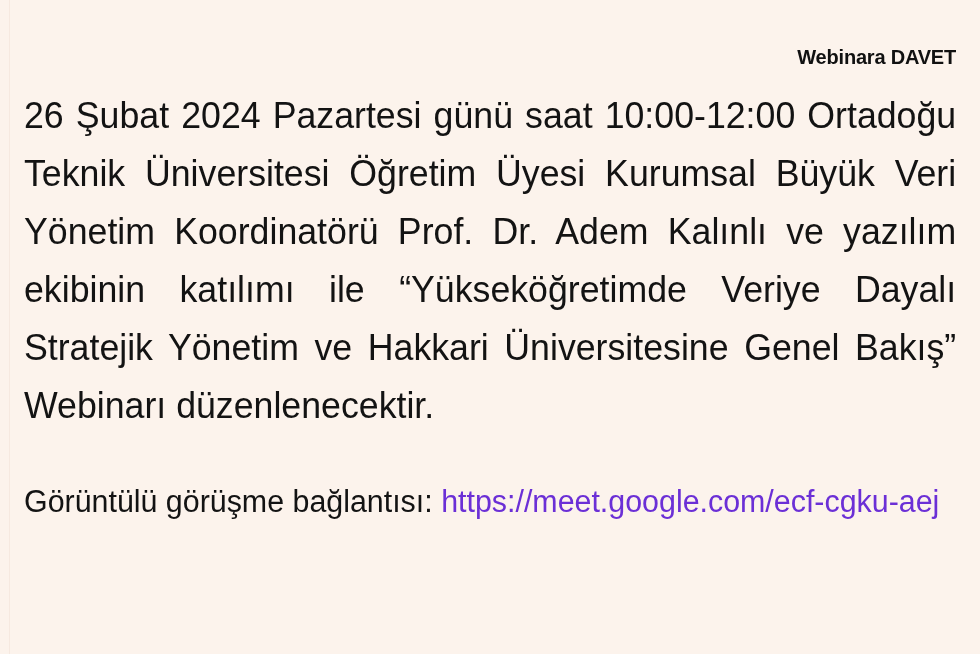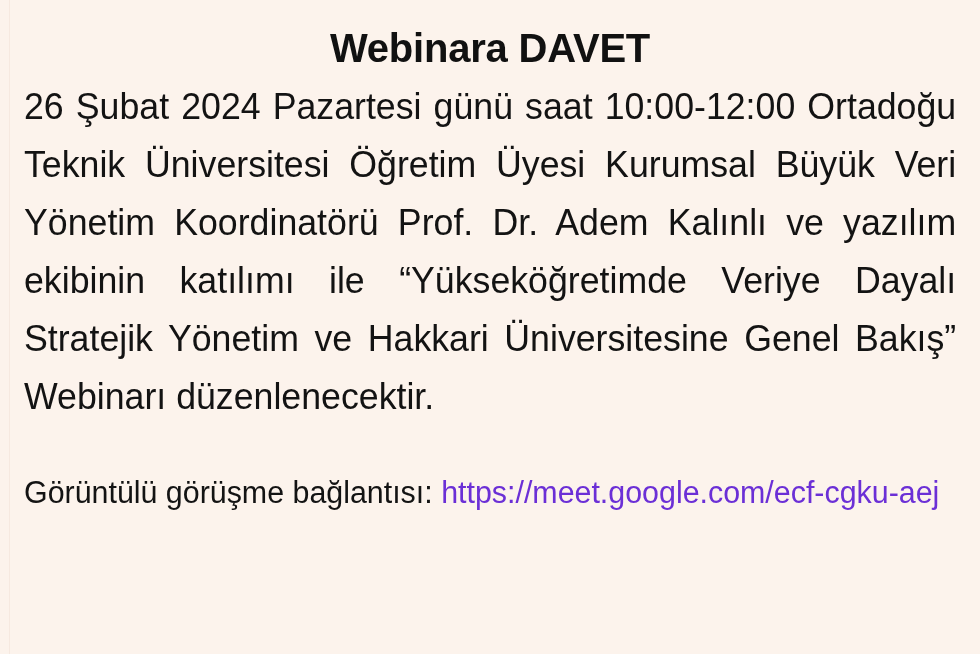--- a/index.html
+++ b/index.html
@@ -31,23 +31,23 @@
   }
   #content {
     position: absolute;
     left: 24px;
     top: 0;
     width: 932px;
     height: 654px;
   }
   #invite-title {
     margin: 0;
-    padding-top: 26px;
-    text-align: center;
-    font-size: 40px;
+    padding-top: 35px;
+    text-align: right;
+    font-size: 20px;
     font-weight: bold;
     line-height: 44px;
     color: #111111;
     letter-spacing: -0.2px;
     white-space: nowrap;
   }
   #invite-body {
     margin: 0;
     padding-top: 8px;
     text-align: justify;

